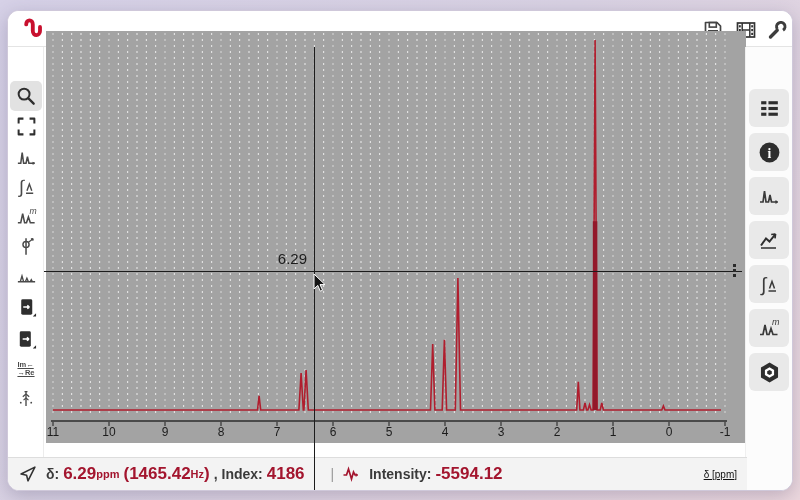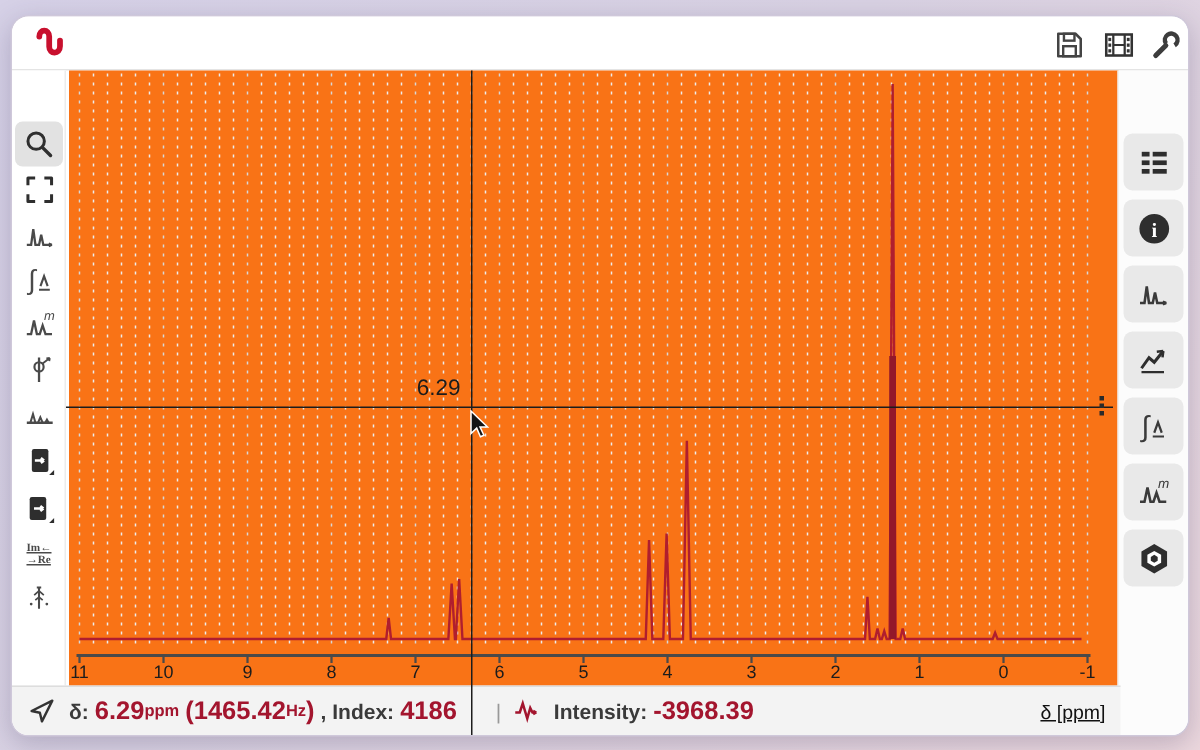--- a/index.html
+++ b/index.html
@@ -16,49 +16,49 @@
             border-bottom:1px solid #e4e4e4; background:#fff; }
   .logo { position:absolute; left:14px; top:5px; width:24px; height:24px; }
   .hbtn { position:absolute; top:7px; width:24px; height:24px; background:none; border:none; cursor:pointer; }
 
   
   .left-toolbar { position:absolute; left:0; top:36px; width:36px; bottom:33px;
                   background:#fff; border-right:1px solid #ececec; z-index:5; }
   .tbtn { position:absolute; left:0; width:36px; height:30px; background:none; border:none;
           display:flex; align-items:center; justify-content:center; cursor:pointer; }
   .tbtn.active { background:#e2e2e2; border-radius:5px; left:2px; width:32px; }
-  .imre { font-size:7.5px; line-height:8px; color:#4a4a4a; text-align:left; text-decoration:underline; font-weight:bold;font-family:Liberation Serif, serif; }
+  .imre { font-size:7.5px; line-height:8px; color:#4a4a4a; text-align:left; text-decoration:underline; font-weight:bold; }
 
   
   .right-panel { position:absolute; right:0; top:36px; width:47px; bottom:0;
                  background:#fcfcfc; border-left:1px solid #f0f0f0; z-index:6; }
   .rbtn { position:absolute; left:3px; width:40px; height:38px; background:#e9e9e9;
           border:none; border-radius:6px; display:flex; align-items:center; justify-content:center; cursor:pointer; }
 
   
-  .chart-wrap { position:absolute; left:38px; top:36px; width:700px; height:412px; background:#f97316; }
+  .chart-wrap { position:absolute; left:38px; top:20px; width:700px; height:412px; background:#a3a3a3; }
   #chart-svg { position:absolute; left:0; top:0; }
 
   
   .cross-v { position:absolute; left:306px; top:36px; width:1px; height:445px; background:#1c1c1c; z-index:30; pointer-events:none; }
   .cross-h { position:absolute; left:36px; top:260px; width:698px; height:1px; background:#1c1c1c; z-index:30; pointer-events:none; }
   .cross-label { position:absolute; right:485px; top:239px; font-size:15px; color:#1c1c1c; z-index:31; }
   .handle-dots { position:absolute; left:723px; top:251px; width:6px; z-index:32; cursor:row-resize; }
   .handle-dots i { display:block; width:3px; height:3px; background:#2a2a2a; margin:2px auto; }
   .mouse-cursor { position:absolute; left:305px; top:262px; z-index:40; pointer-events:none; }
 
   
   .statusbar { position:absolute; left:0; bottom:0; width:739px; height:33px; background:#f3f3f3;
                border-top:1px solid #ddd; display:flex; align-items:center; padding:0 10px 0 12px;
                z-index:20; font-size:14px; color:#3a3a3a; }
   .statusbar .lab { font-weight:bold; color:#3a3a3a; }
   .statusbar .val { font-weight:bold; color:#a3152e; font-size:17px; }
   .statusbar .unit { font-weight:bold; color:#a3152e; font-size:11px; }
   .statusbar .sep { color:#999; margin:0 8px; font-weight:normal; }
-  .statusbar .axis-unit { margin-left:auto; color:#111; font-size:13px; font-weight:normal;text-decoration:underline; }
+  .statusbar .axis-unit { margin-left:auto; color:#111; font-size:10px; font-weight:normal;text-decoration:underline; }
   .gap4 { display:inline-block; width:4px; }
 </style>
 </head>
 <body>
 
 <div class="frame">
   <div class="window">
 
     <div class="header">
       <svg class="logo" viewBox="0 0 20 20">
@@ -362,18 +362,18 @@
       <span class="lab">, Index:</span>
       <span class="gap4"></span>
       <span class="val">4186</span>
       <span class="sep" style="margin-left:26px">|</span>
       <svg width="20" height="16" viewBox="0 0 19 16" style="margin-right:7px">
         <path d="M1,9 H4 L6,3 L9,13 L11,6 L12.5,9 H15" fill="none" stroke="#a3152e" stroke-width="1.7"></path>
         <path d="M15,9 L13,7.8 M15,9 L13,10.2" stroke="#a3152e" stroke-width="1.4" fill="none"></path>
       </svg>
       <span class="lab">Intensity:</span>
       <span class="gap4"></span>
-      <span class="val">-3968.39</span>
+      <span class="val">-5594.12</span>
       <span class="axis-unit">δ [ppm]</span>
     </div>
 
   </div>
 </div>
 
 </body></html>

